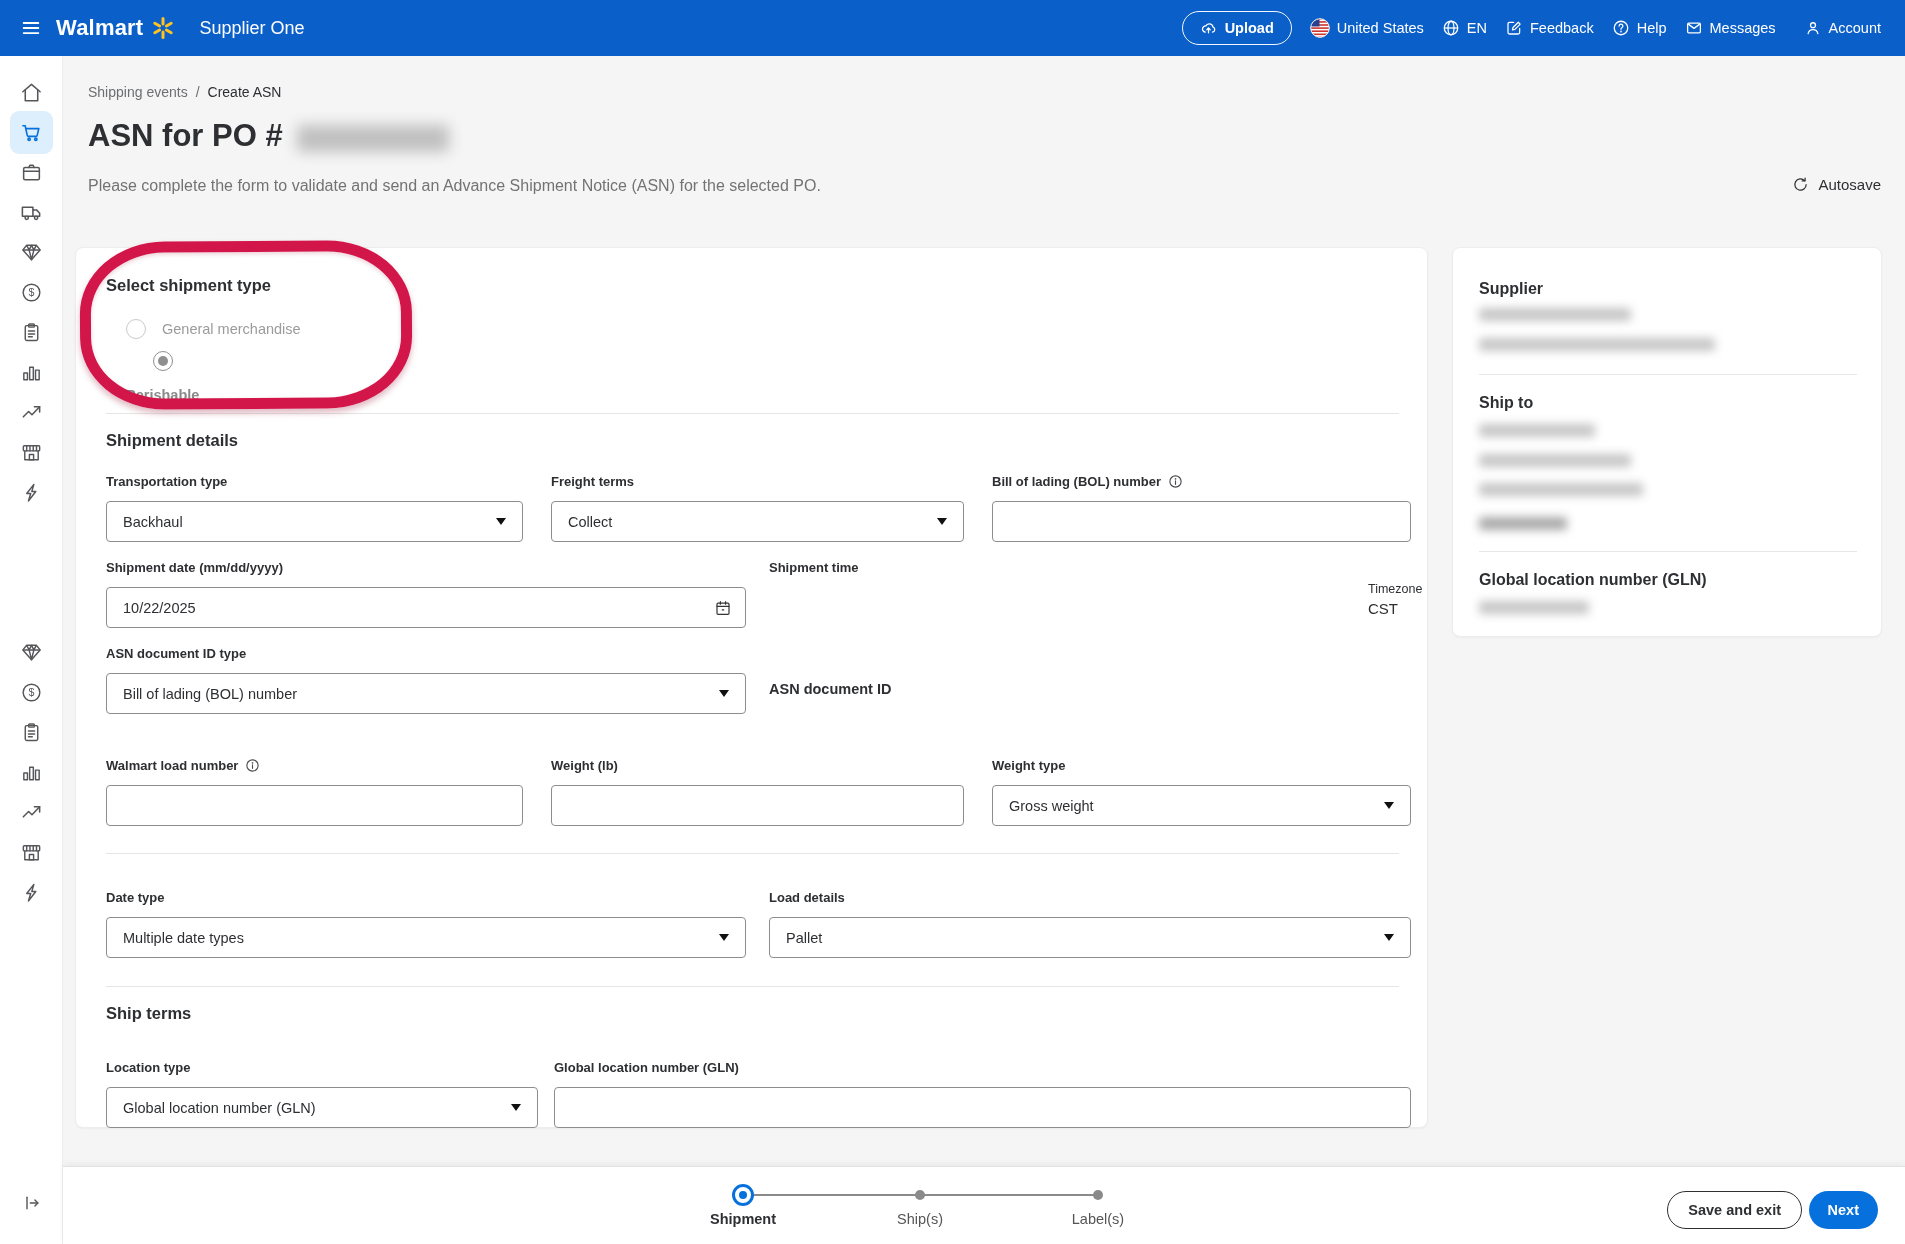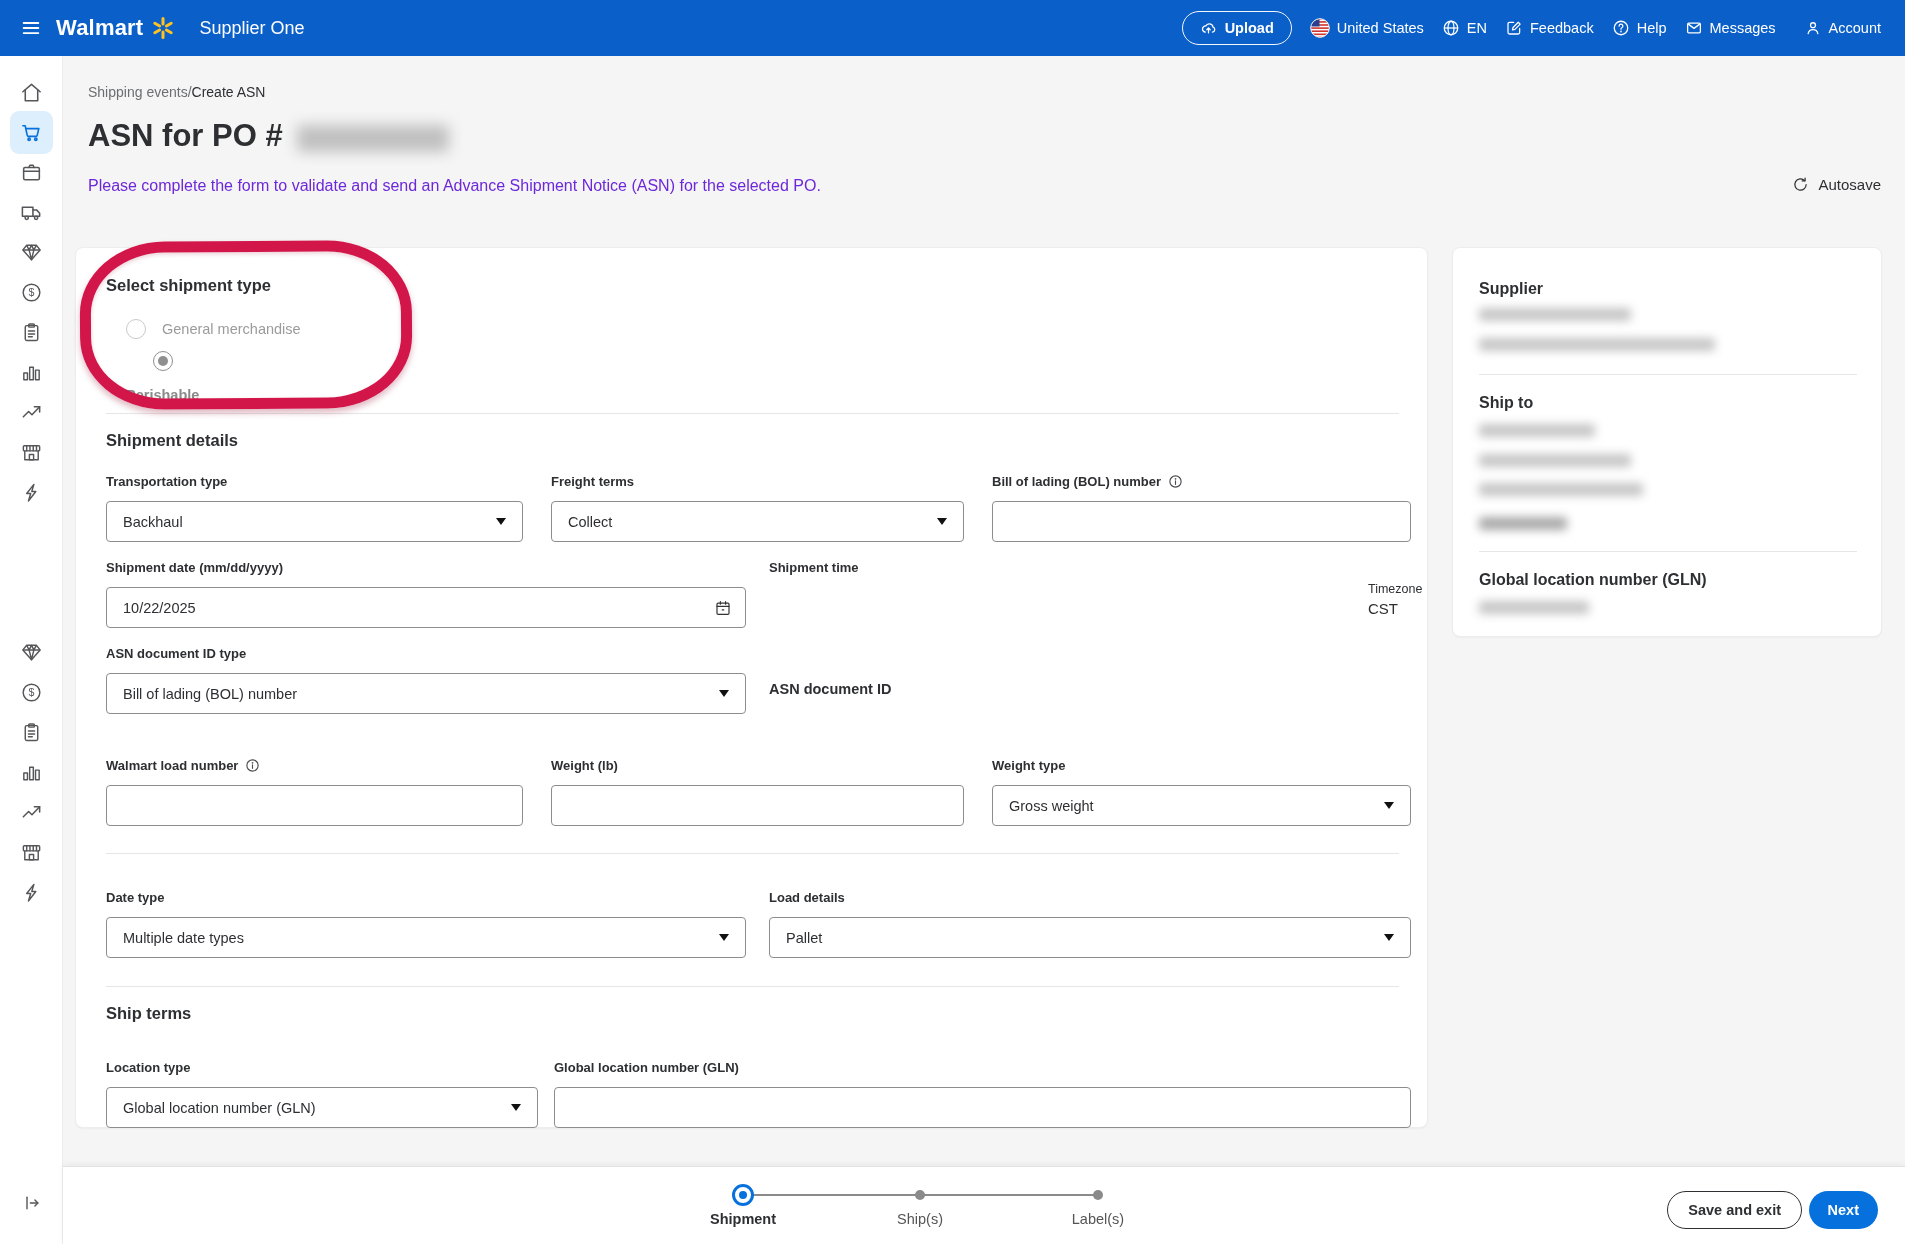--- a/index.html
+++ b/index.html
@@ -22,28 +22,28 @@
   
   .sidebar { position:absolute; left:0; top:56px; width:63px; height:1188px; background:#fff;
              border-right:1px solid #ececec; z-index:30; }
   .side-btn { position:absolute; left:13px; width:36px; height:36px; display:flex; align-items:center;
               justify-content:center; color:#55565a; cursor:pointer; }
   .side-active-bg { position:absolute; left:10px; width:43px; height:43px; background:#ddeefc; border-radius:9px; }
   .side-btn.active { color:#0671dc; }
   .side-btn svg { width:23px; height:23px; }
 
   
-  .breadcrumb { position:absolute; left:88px; top:84px; font-size:14px; display:flex; }
+  .breadcrumb { position:absolute; left:88px; top:84px; font-size:14px; display:flex; gap:8px; }
   .crumb-parent { color:#6d6e71; cursor:pointer; }
   .crumb-sep { color:#6d6e71; }
   .crumb-current { color:#2e2f32; }
   .page-title { position:absolute; left:88px; top:118px; font-size:31px; font-weight:700; display:flex; align-items:center; }
   .po-redact { display:inline-block; width:152px; height:27px; background:#c0c0c0; filter:blur(7px);
                border-radius:4px; margin-left:14px; transform:translateY(2px); }
-  .page-subtitle { position:absolute; left:88px; top:177px; font-size:16px; color:#6d28d9; }
+  .page-subtitle { position:absolute; left:88px; top:177px; font-size:16px; color:#737373; }
   .autosave { position:absolute; right:24px; top:176px; display:flex; align-items:center; gap:9px; font-size:15px; color:#2e2f32; }
 
   
   .main-card { position:absolute; left:75px; top:247px; width:1353px; height:881px; background:#fff;
                border:1px solid #ededed; border-radius:8px; box-shadow:0 1px 2px rgba(0,0,0,.04); }
   .summary-card { position:absolute; left:1452px; top:247px; width:430px; height:390px; background:#fff;
                   border:1px solid #ededed; border-radius:8px; box-shadow:0 1px 2px rgba(0,0,0,.04); }
 
   .sec-heading { font-size:16.5px; font-weight:700; color:#2e2f32; }
   .divider { position:absolute; left:30px; width:1293px; height:1px; background:#e6e6e6; }

